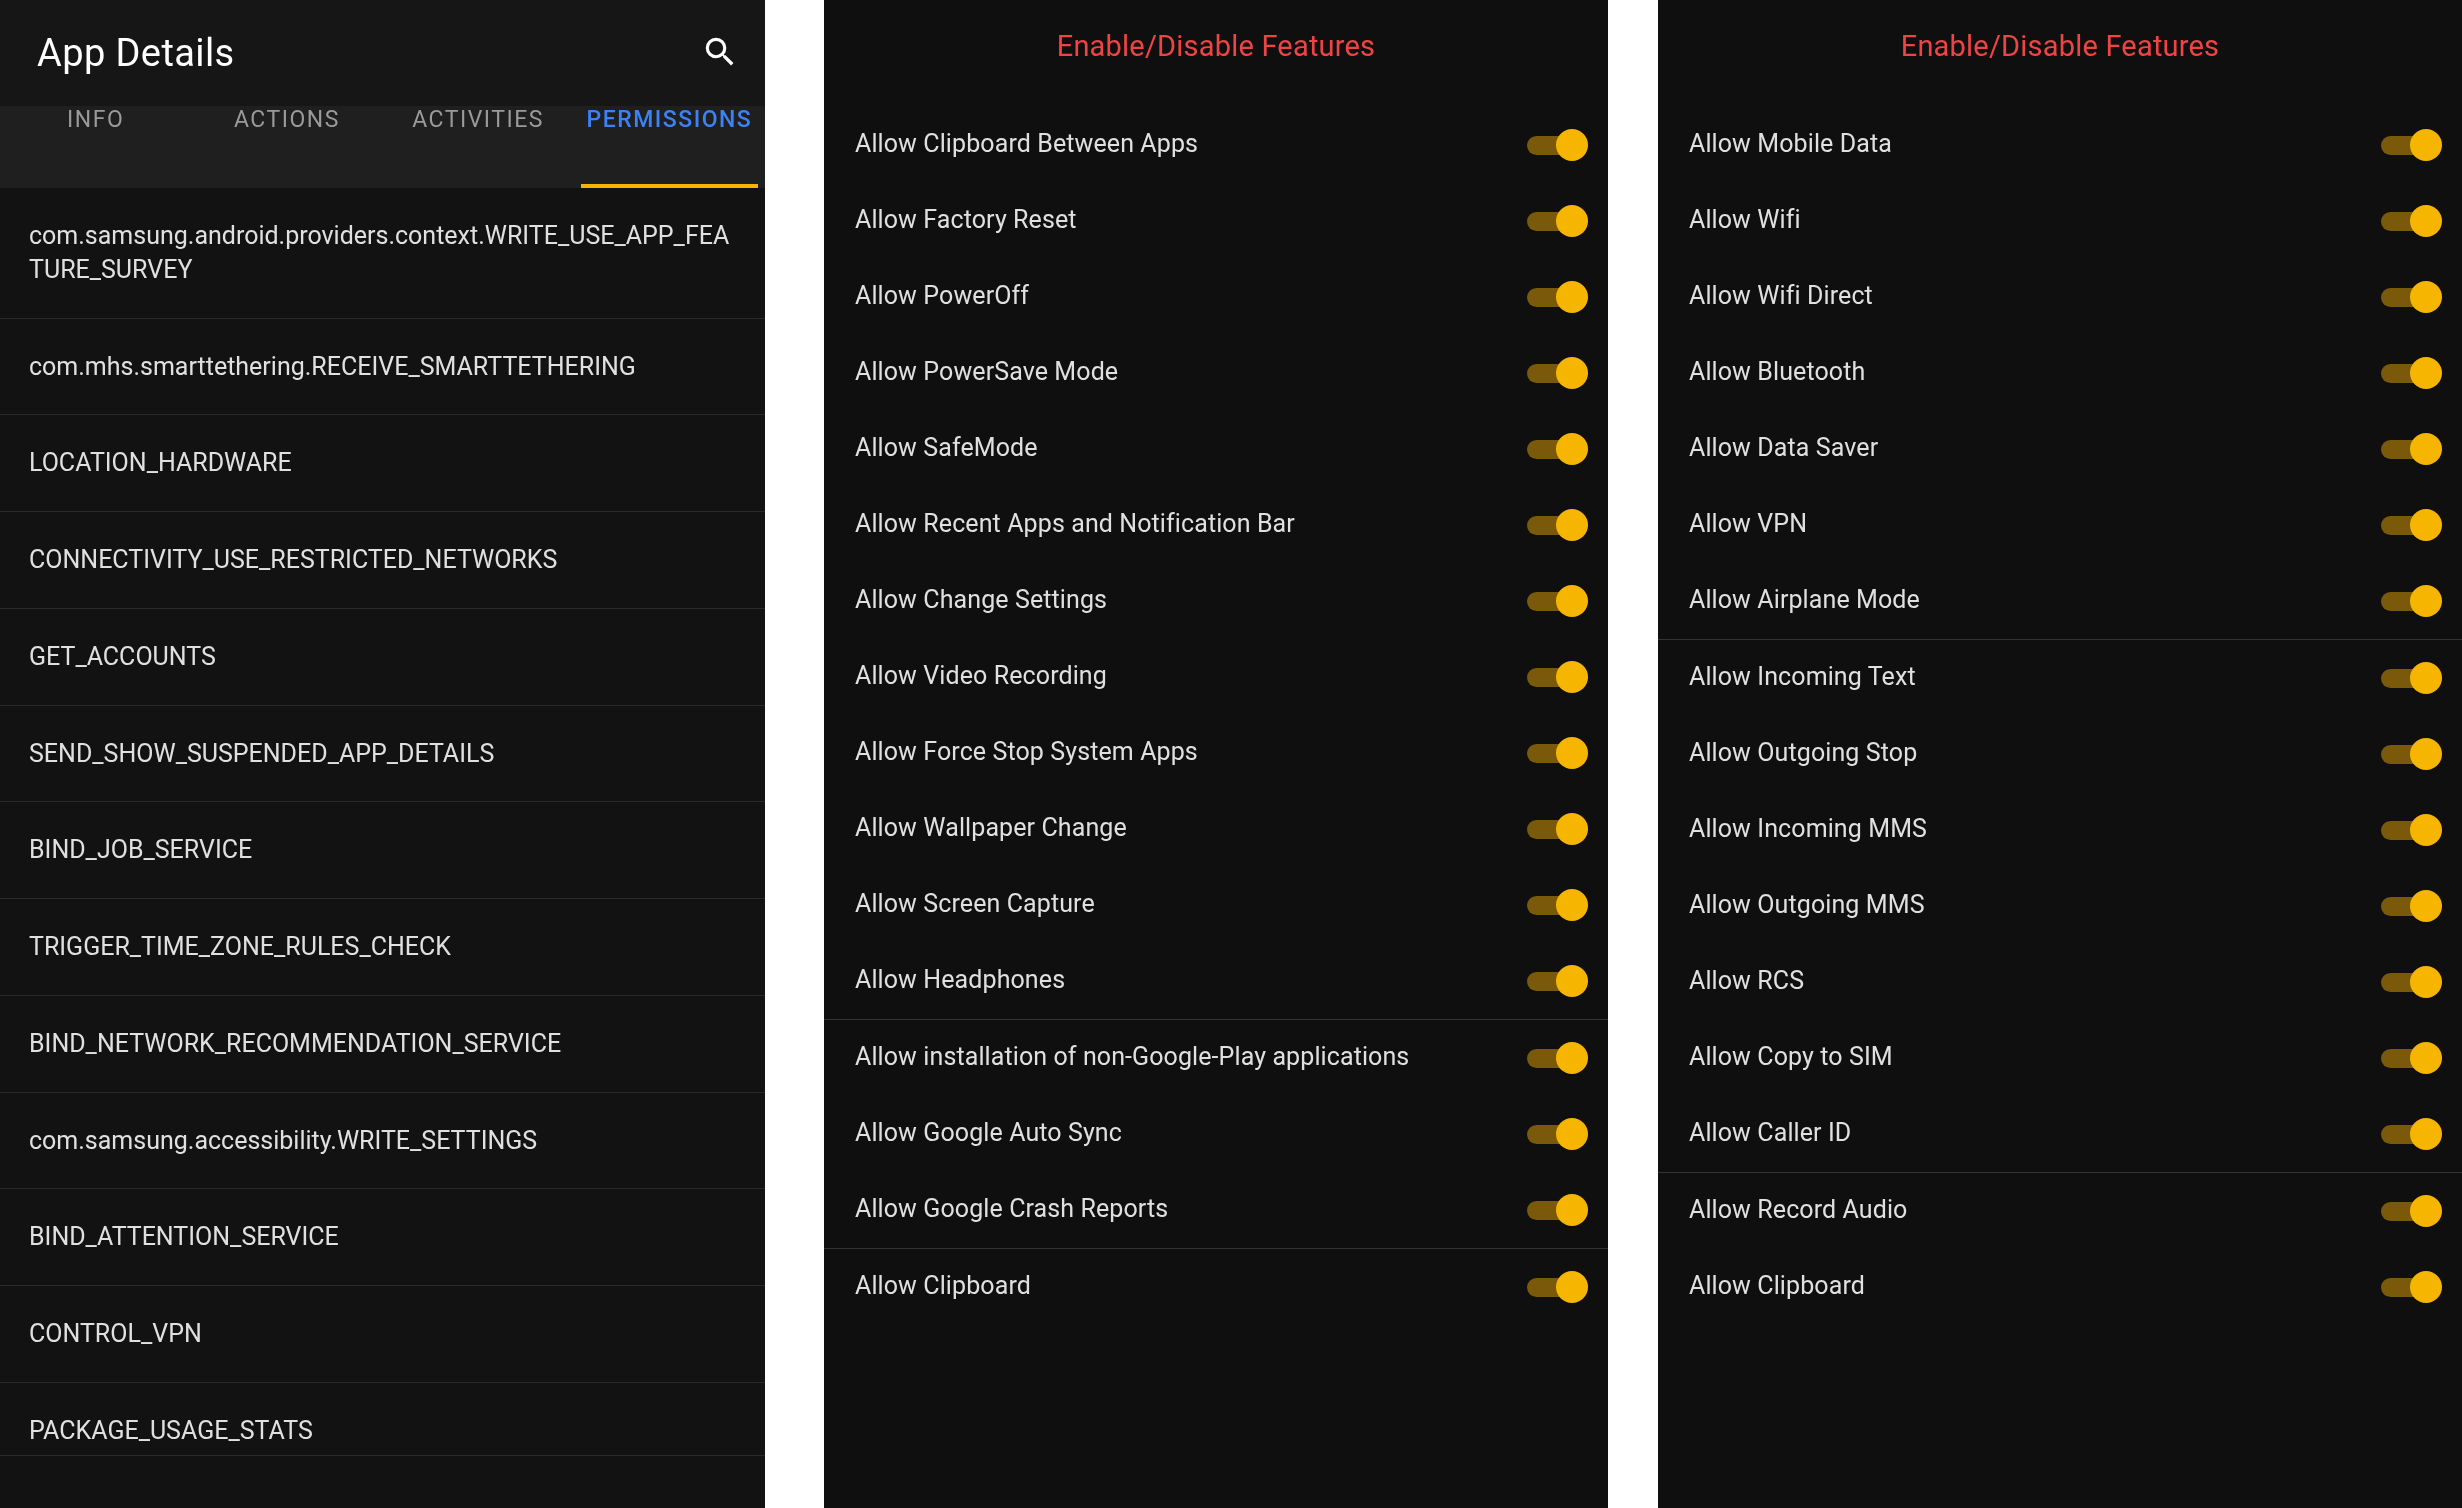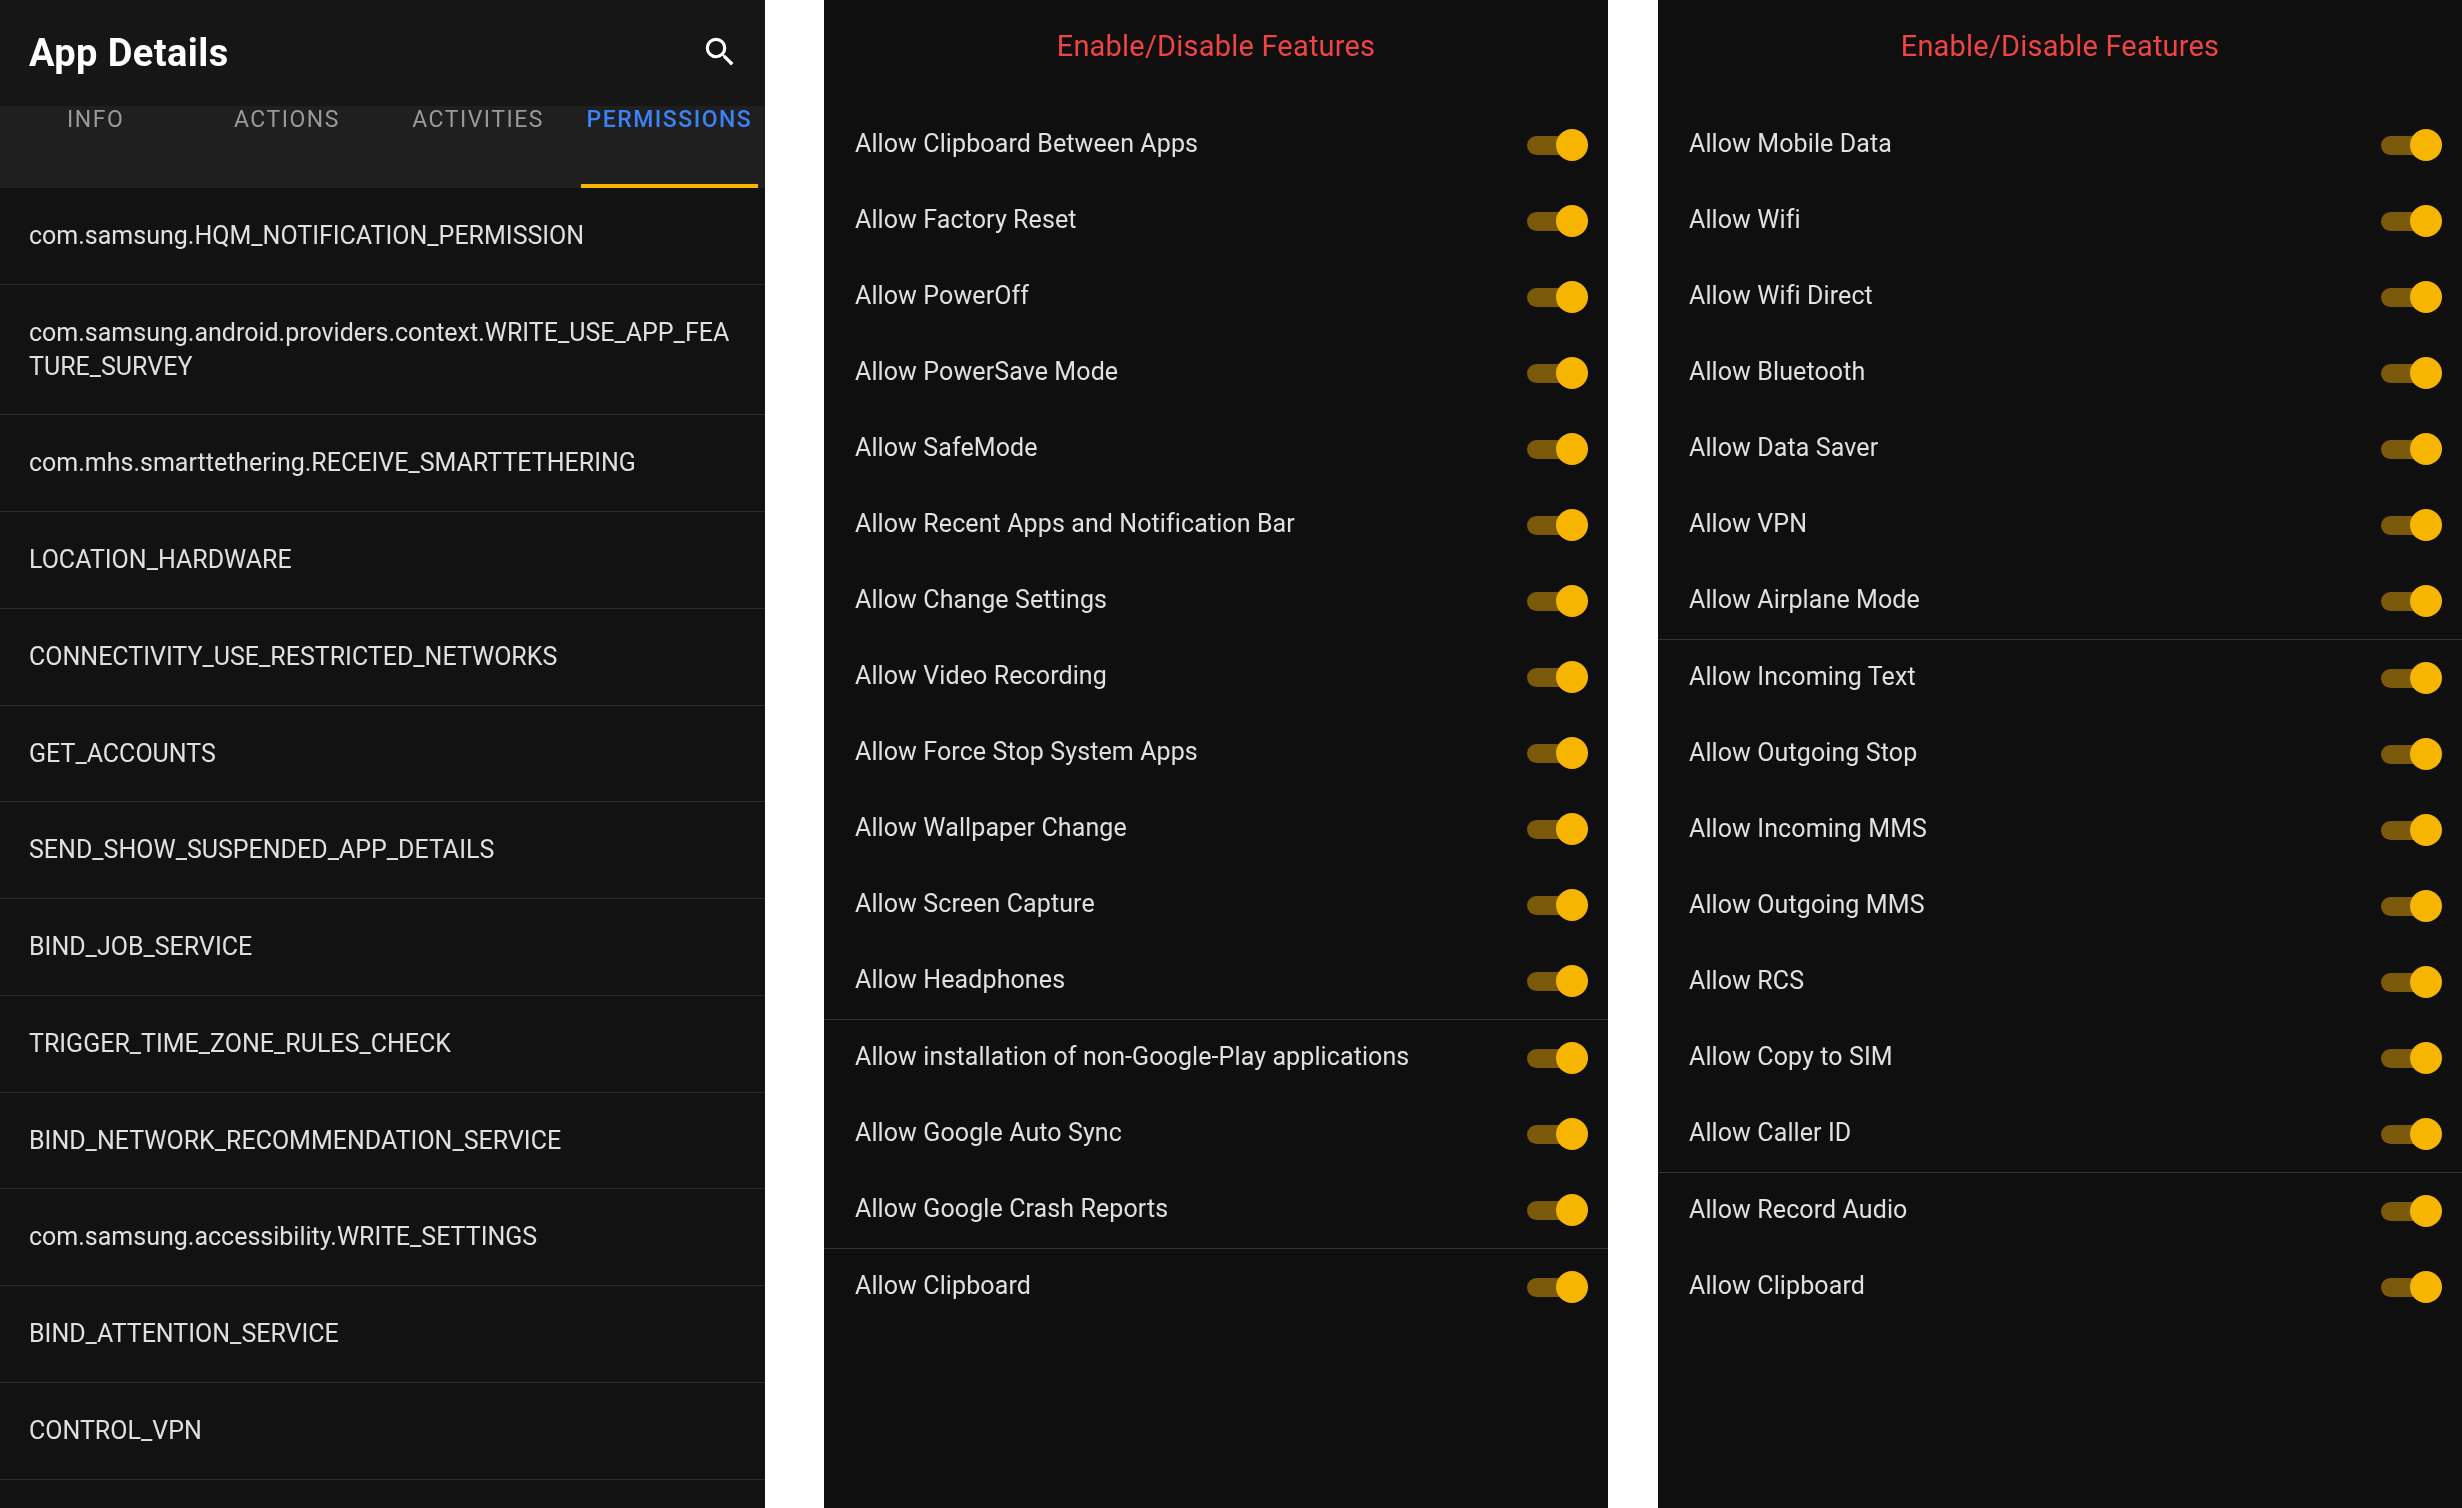--- a/index.html
+++ b/index.html
@@ -32,22 +32,23 @@
     display: flex;
     align-items: center;
     justify-content: space-between;
     height: 106px;
     padding: 0 26px 0 29px;
     background: #161616;
   }
   .p1-title {
     color: #ffffff;
     font-size: 38px;
-    font-weight: 700;
+    font-weight: 400;
     letter-spacing: 0.4px;
+    margin-left: 8px;
   }
   .search-icon svg { width: 38px; height: 38px; fill: #ffffff; }
   .p1-tabs {
     display: flex;
     height: 82px;
     background: #1f1f1f;
   }
   .p1-tab {
     flex: 1;
     display: flex;
@@ -145,21 +146,20 @@
         </div>
       <div class="p1-tab">
           <span>ACTIVITIES</span>
         </div>
       <div class="p1-tab active">
           <span>PERMISSIONS</span>
         </div>
     </div>
 
     <div class="p1-list">
-      <div class="p1-item">com.samsung.HQM_NOTIFICATION_PERMISSION</div>
       <div class="p1-item">com.samsung.android.providers.context.WRITE_USE_APP_FEATURE_SURVEY</div>
       <div class="p1-item">com.mhs.smarttethering.RECEIVE_SMARTTETHERING</div>
       <div class="p1-item">LOCATION_HARDWARE</div>
       <div class="p1-item">CONNECTIVITY_USE_RESTRICTED_NETWORKS</div>
       <div class="p1-item">GET_ACCOUNTS</div>
       <div class="p1-item">SEND_SHOW_SUSPENDED_APP_DETAILS</div>
       <div class="p1-item">BIND_JOB_SERVICE</div>
       <div class="p1-item">TRIGGER_TIME_ZONE_RULES_CHECK</div>
       <div class="p1-item">BIND_NETWORK_RECOMMENDATION_SERVICE</div>
       <div class="p1-item">com.samsung.accessibility.WRITE_SETTINGS</div>

